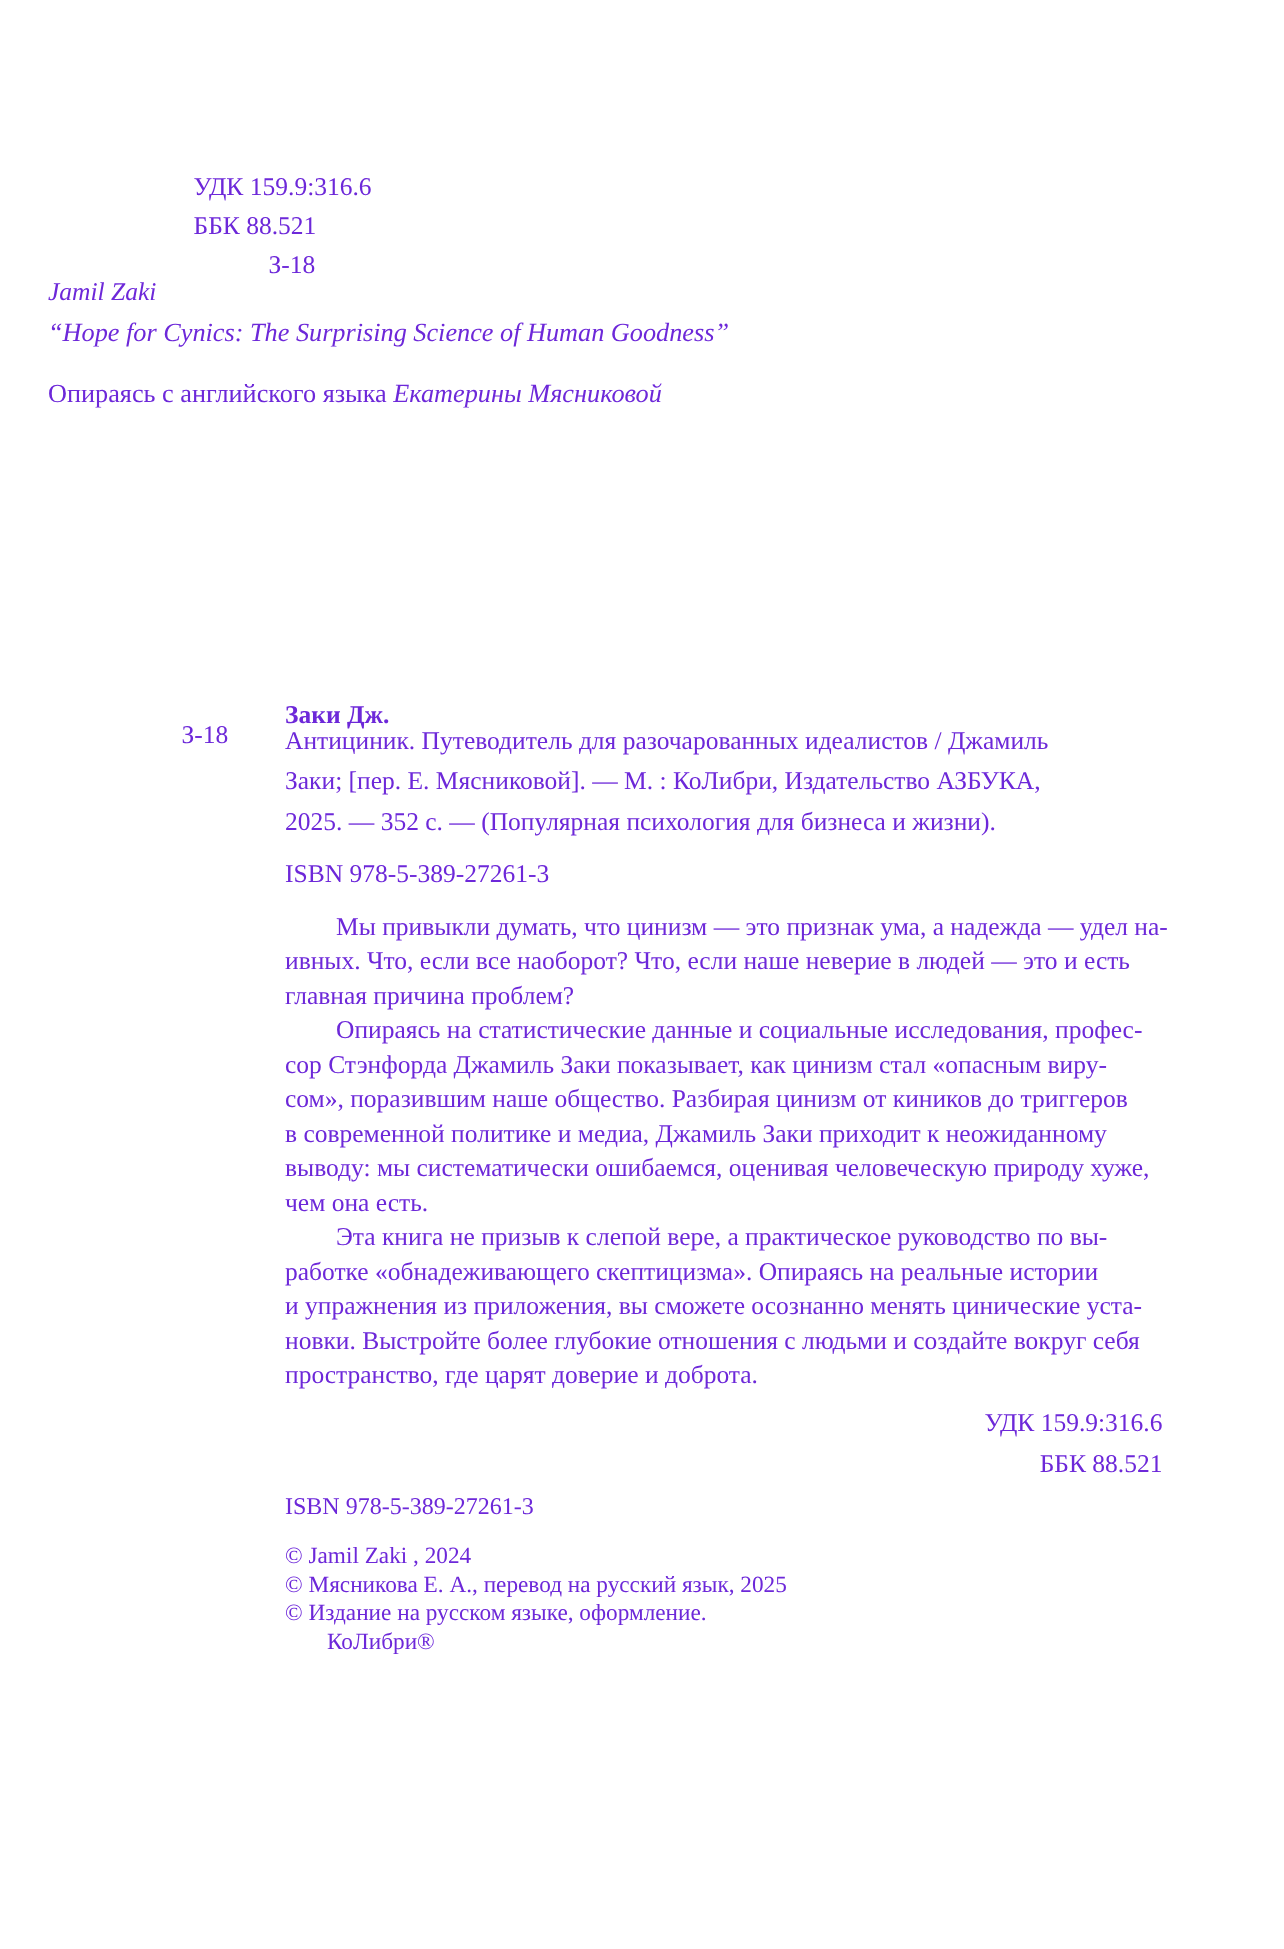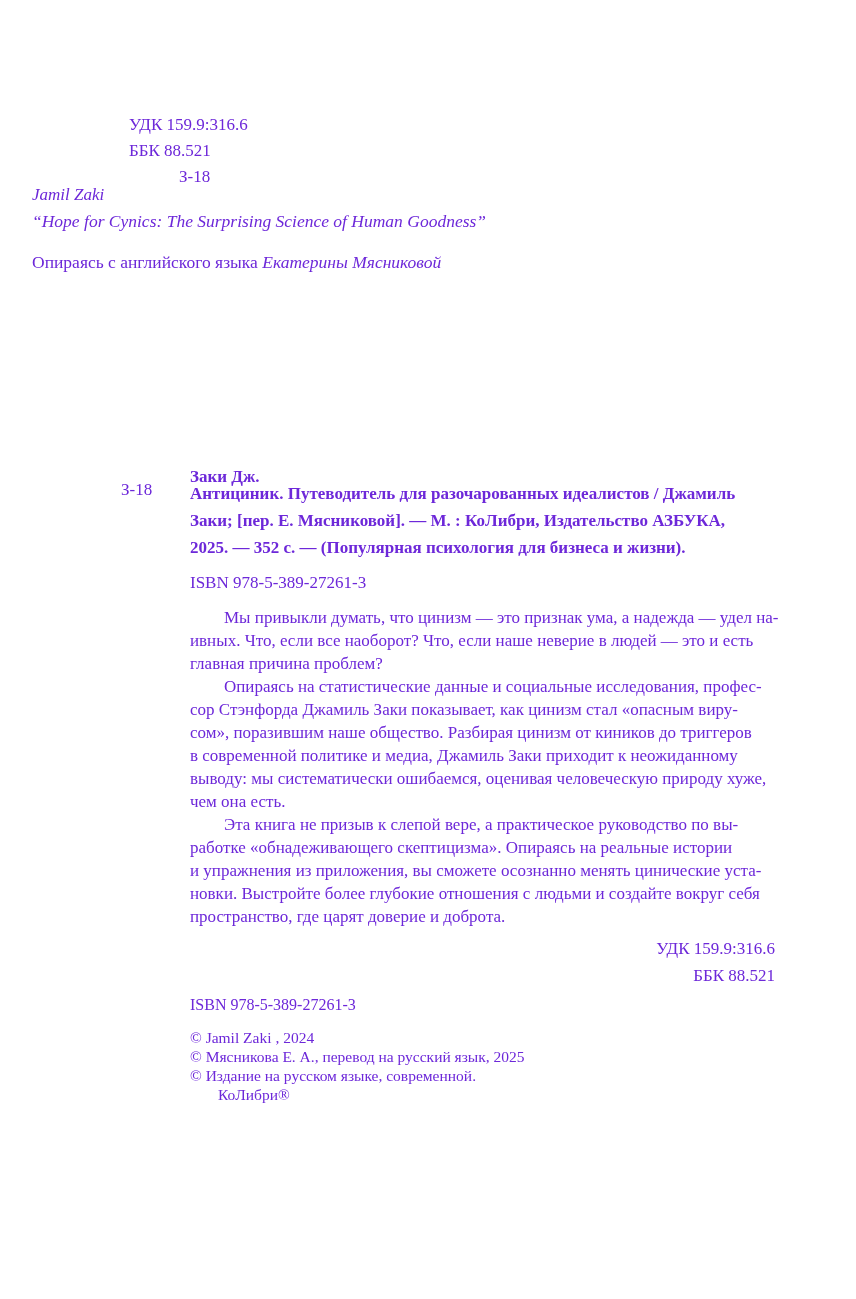--- a/index.html
+++ b/index.html
@@ -21,21 +21,21 @@
 
   .top-codes { left: 129px; top: 112px; line-height: 26px; }
   .top-codes .code-line3 { margin-left: 50px; }
 
   .orig-author { top: 185px; font-size: 17px; }
   .orig-title  { top: 211px; font-size: 17.5px; }
   .translation { top: 252px; font-size: 17.5px; }
 
   .bib-author { left: 190px; top: 452px; margin-top: 15px; }
   .bib-code   { left: 121px; top: 480px; }
-  .bib-entry  { left: 190px; top: 480px; width: 600px; line-height: 27px; font-weight: bold; }
+  .bib-entry  { left: 190px; top: 480px; width: 600px; line-height: 27px; }
 
   .isbn-line1 { left: 190px; top: 573px; }
 
   .annotation { left: 190px; top: 606px; width: 592px; line-height: 23px; }
   .annotation p { margin: 0; text-indent: 34px; }
 
   .bottom-codes { right: 81px; top: 935px; text-align: right; line-height: 27px; }
 
   .isbn-line2 { left: 190px; top: 996px; font-size: 16px; }
 
@@ -89,17 +89,17 @@
   <div class="abs bottom-codes">
     <div>УДК 159.9:316.6</div>
     <div>ББК 88.521</div>
   </div>
 
   <div class="abs isbn-line2">ISBN  978-5-389-27261-3</div>
 
   <div class="abs copyright">
     <div>© Jamil Zaki , 2024</div>
     <div>© Мясникова Е. А., перевод на русский язык, 2025</div>
-    <div>© Издание на русском языке, современной.</div>
+    <div>© Издание на русском языке, оформление.</div>
     <div class="indent2">КоЛибри®</div>
   </div>
 
 </div>
 
 </body></html>

